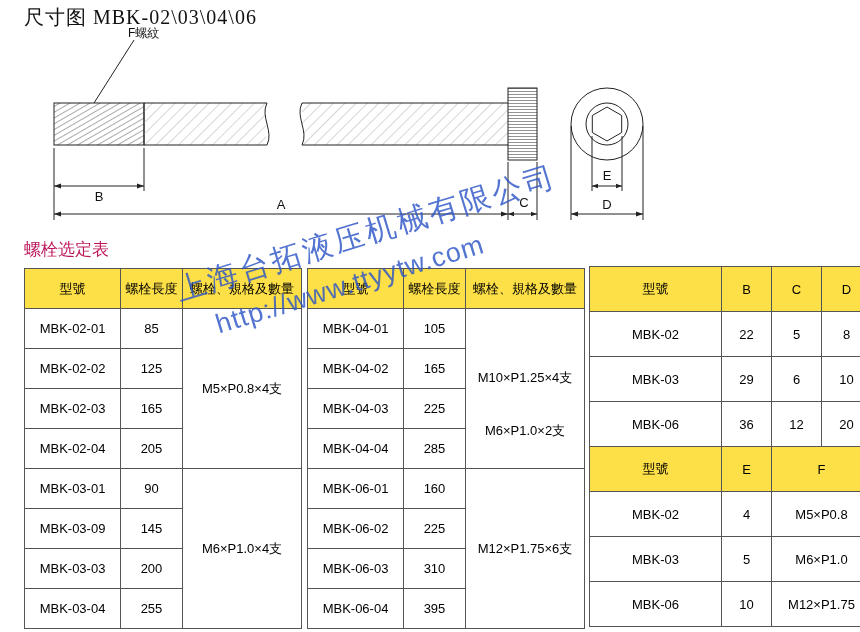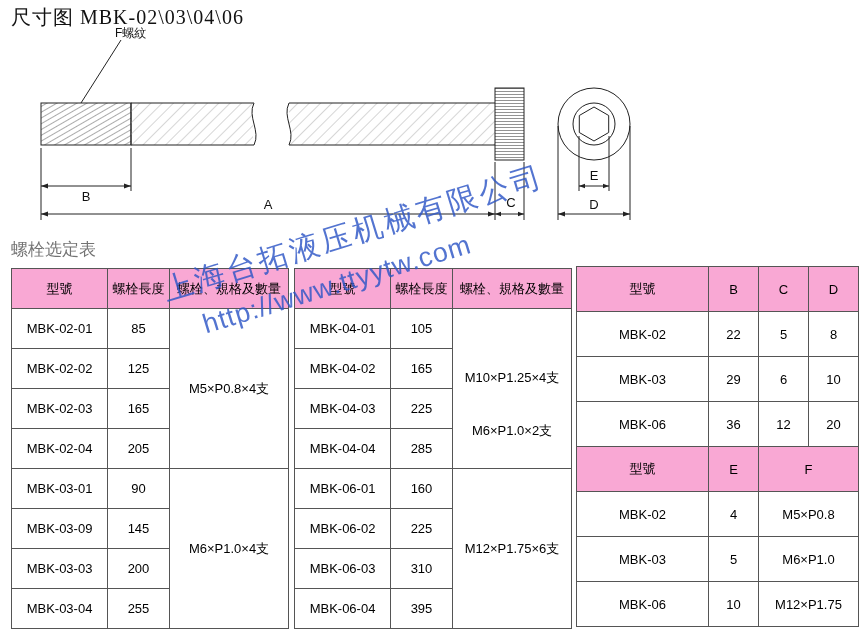--- a/index.html
+++ b/index.html
@@ -1,52 +1,52 @@
 <!DOCTYPE html>
 <html><head>
 <meta charset="utf-8">
 <style>
   * { margin:0; padding:0; box-sizing:border-box; }
   html,body { background:#ffffff; }
   body {
     width:860px; height:632px; position:relative; overflow:hidden;
     font-family:"Liberation Sans", sans-serif; color:#000;
   }
-  .page { position:absolute; left:3px; top:0; width:804px; height:632px; background:#fff; }
+  .page { position:absolute; left:16px; top:0; width:804px; height:632px; background:#fff; }
 
   .title {
     position:absolute; left:8px; top:4px;
     font-family:"Liberation Serif", serif;
     font-size:20px; letter-spacing:1px; color:#111;
   }
   .section-label {
     position:absolute; left:8px; top:238px;
     font-family:"Liberation Serif", serif;
-    font-size:17px; color:#737373;
+    font-size:17px; color:#be185d;
   }
 
   .drawing { position:absolute; left:0; top:24px; z-index:1; }
   .drawing text { font-family:"Liberation Sans", sans-serif; font-size:13px; fill:#111; }
   .drawing .callout { font-size:12px; }
 
   .watermark {
     position:absolute; left:155px; top:272px;
     transform:rotate(-17deg); transform-origin:0 0;
     color:rgba(45,86,198,0.82);
     z-index:6; pointer-events:none; white-space:nowrap;
   }
   .wm-line1 { font-size:30px; letter-spacing:3px; }
   .wm-line2 { font-size:27px; margin-top:8px; margin-left:28px; letter-spacing:1px; }
 
   table { border-collapse:collapse; position:absolute; background:#fff; table-layout:fixed; z-index:2; }
   th, td {
     border:1px solid #555; text-align:center; vertical-align:middle;
     font-size:13px; font-weight:normal; padding:0 2px; color:#000;
   }
-  th { background:#f9a8d4; }
+  th { background:#fde047; }
   tr { height:40px; }
   .tbl-right tr { height:45px; }
   .spec-cell div { line-height:1.6;margin-top:32px; }
 </style>
 </head>
 <body>
 
 <div class="page">
 
   <div class="title">尺寸图 MBK-02\03\04\06</div>

